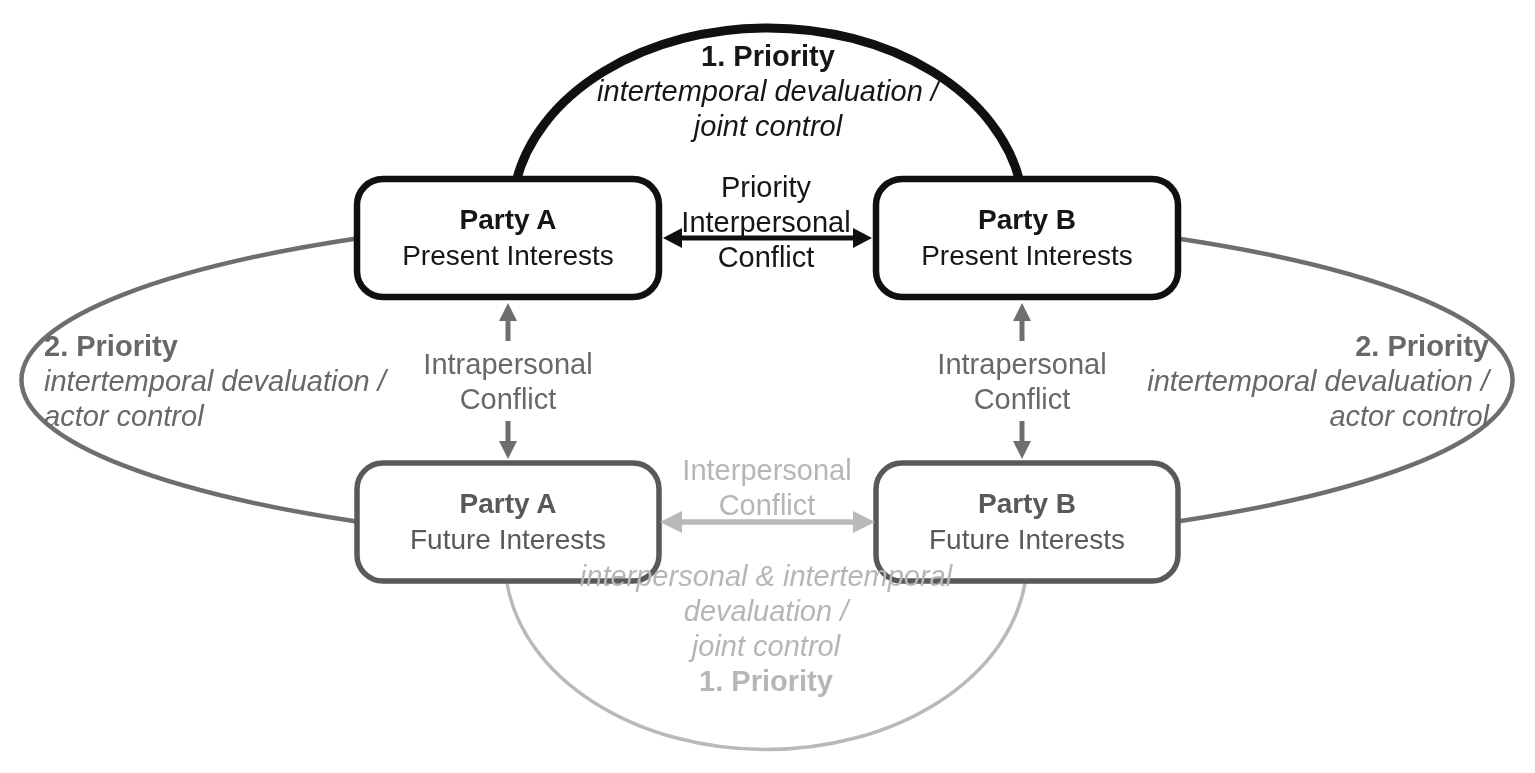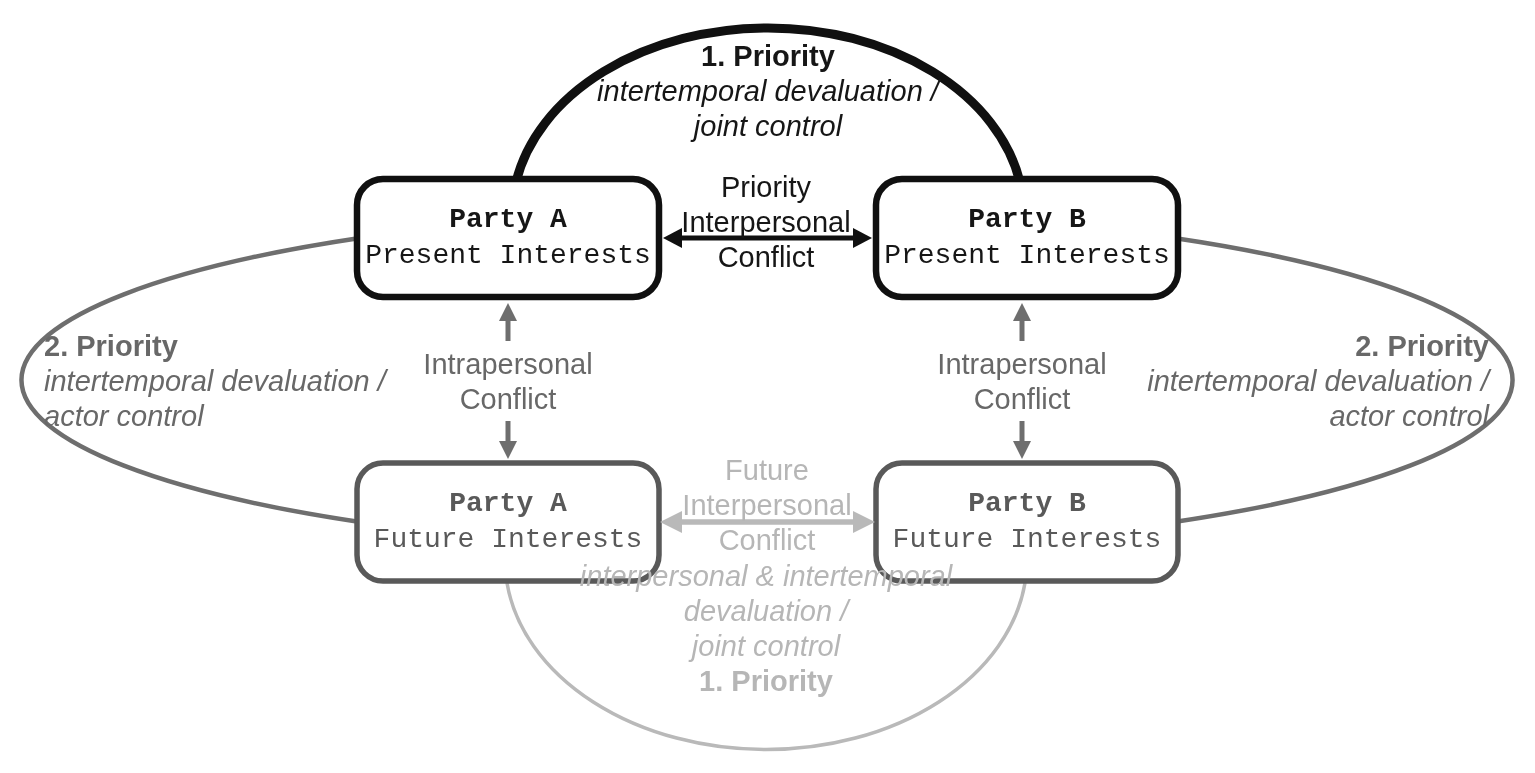--- a/index.html
+++ b/index.html
@@ -33,21 +33,21 @@
   .b { font-weight: bold; }
   .i { font-style: italic; }
   .c-black { color: #161616; }
   .c-dark  { color: #595959; }
   .c-mid   { color: #686868; }
   .c-light { color: #b6b6b6; }
 
   .boxlbl {
     position: absolute; width: 302px; height: 118px;
     display: flex; flex-direction: column; justify-content: center; align-items: center;
-    font-size: 28px; line-height: 36px; text-align: center; font-family: Liberation Mono, monospace;
+    font-size: 28px; line-height: 36px; text-align: center;
   }
 </style>
 </head>
 <body>
 
 <div class="stage">
 
   <svg width="1535" height="773" viewBox="0 0 1535 773">
 
     <path class="lobe" d="M 360 238 A 752 170 0 0 0 360 522"></path>
@@ -137,21 +137,20 @@
     <div class="i">actor control</div>
   </div>
 
   <div class="lbl right c-mid" style="right:46px; top:329px">
     <div class="b">2. Priority</div>
     <div class="i">intertemporal devaluation /</div>
     <div class="i">actor control</div>
   </div>
 
   <div class="lbl center c-light" style="left:767px; top:453px">
-    <div>Future</div>
     <div>Interpersonal</div>
     <div>Conflict</div>
   </div>
 
   <div class="lbl center c-light" style="left:766px; top:559px">
     <div class="i">interpersonal &amp; intertemporal</div>
     <div class="i">devaluation /</div>
     <div class="i">joint control</div>
     <div class="b">1. Priority</div>
   </div>

